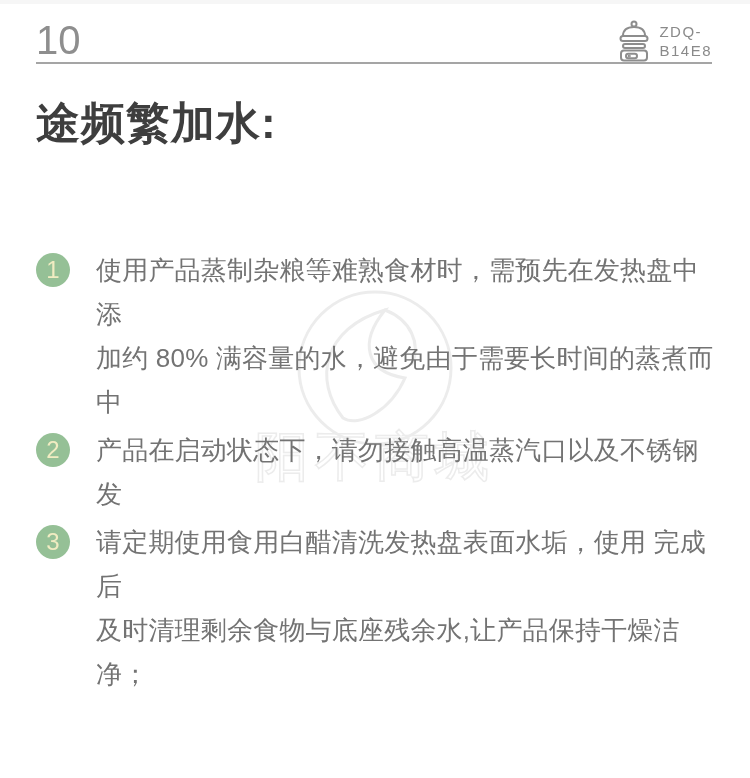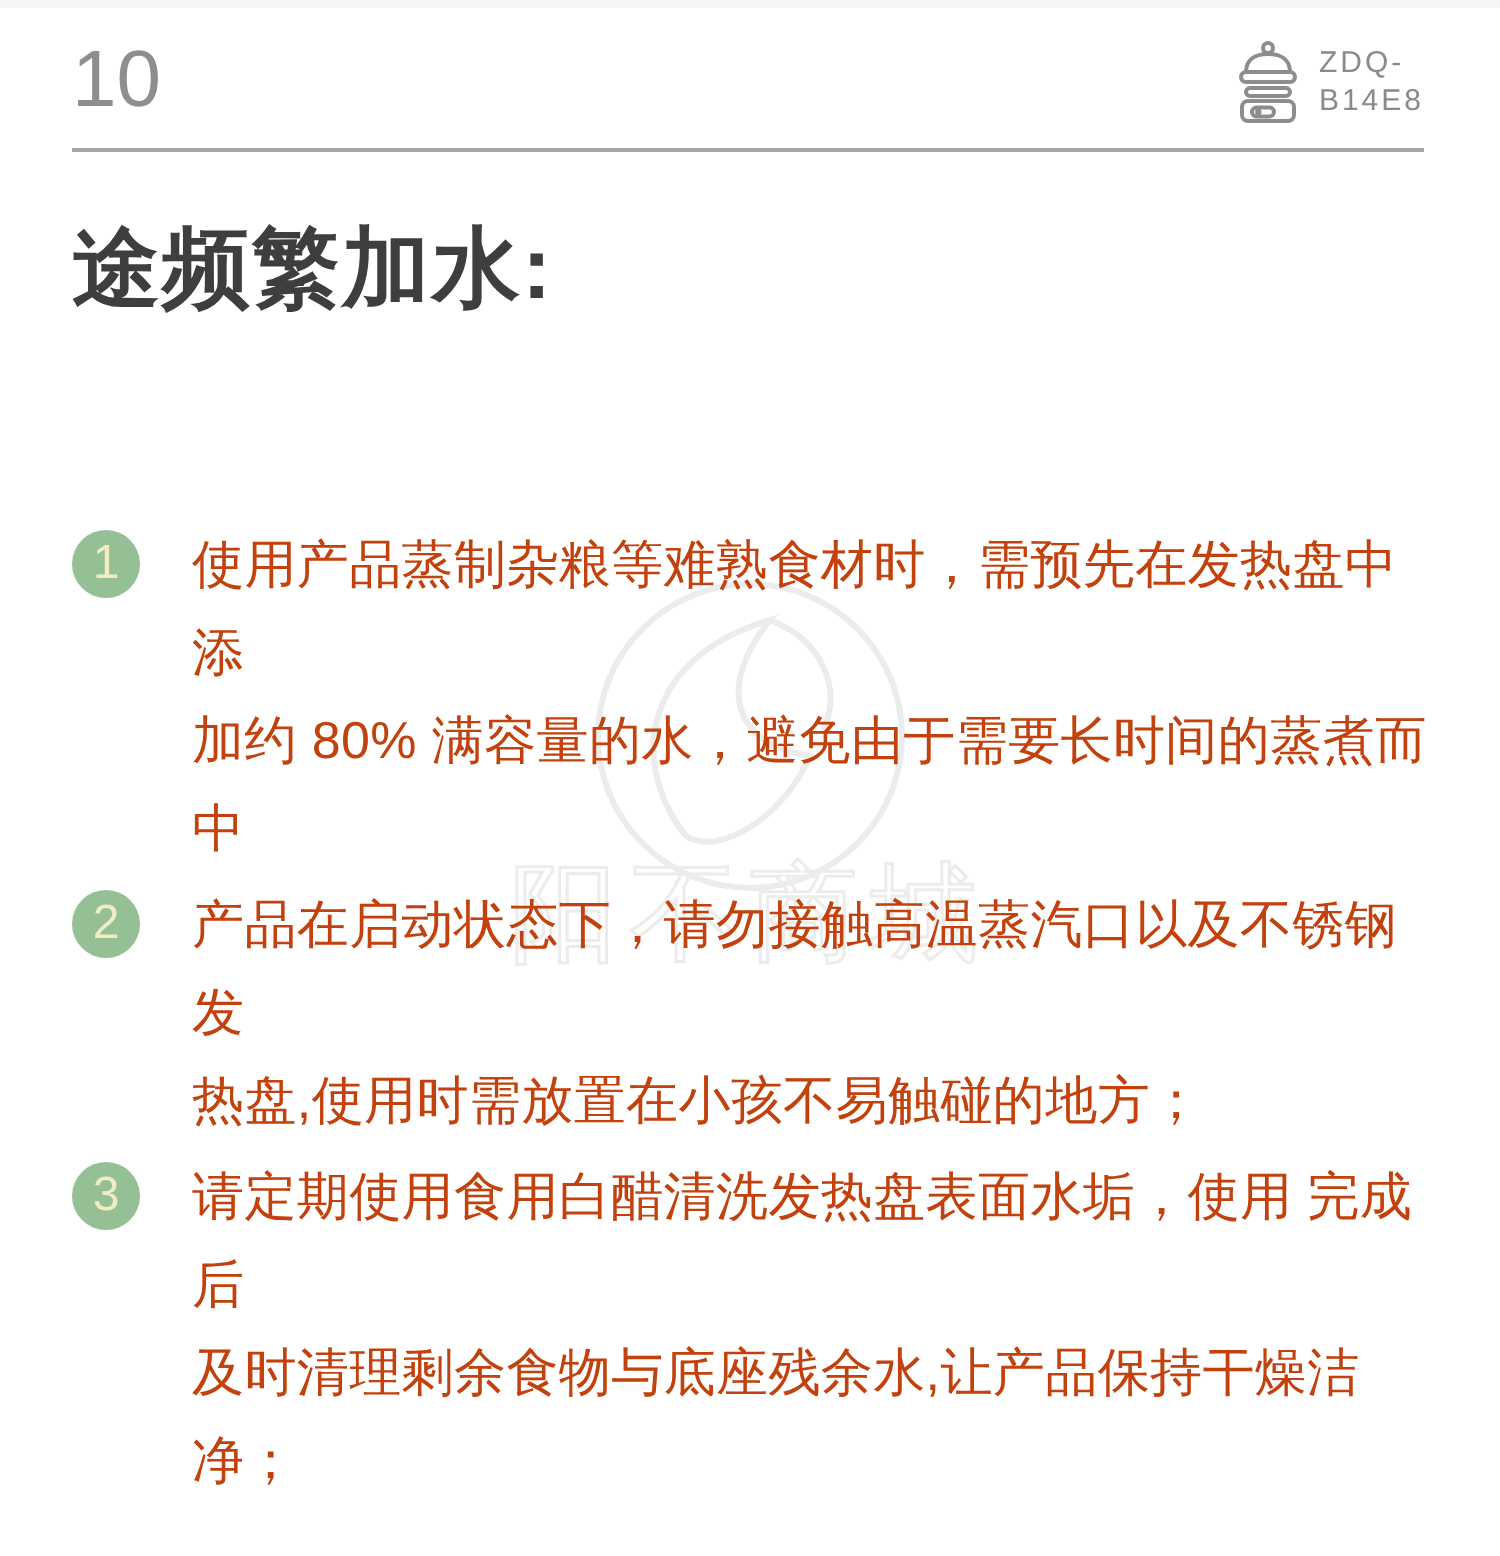--- a/index.html
+++ b/index.html
@@ -12,41 +12,41 @@
     color:#5e5e5e;
   }
   .top-strip { position:absolute; top:0; left:0; right:0; height:4px; background:#f6f6f6; }
 
   .watermark { position:absolute; left:225px; top:240px; z-index:0; pointer-events:none; }
 
   .content { position:relative; z-index:1; }
 
   .header {
     display:flex; justify-content:space-between; align-items:flex-start;
-    margin:20px 38px 0 36px; padding-bottom:12px;
+    margin:20px 38px 0 36px; 
     border-bottom:2px solid #a5a5a5;
   }
   .page-num { font-size:40px; line-height:40px; color:#8e8e8e; }
   .model { display:flex; align-items:flex-start; gap:8px; }
   .model-text { font-size:15px; line-height:19px; color:#8a8a8a; letter-spacing:1.5px; margin-top:2px; }
 
   .title {
     margin:36px 36px 0; font-size:44px; line-height:46px;
     font-weight:bold; color:#3e3e3e; letter-spacing:1px;
   }
 
   .notes { margin:102px 36px 0; }
   .note-item { display:flex; margin-bottom:4px; }
   .badge {
     flex:0 0 34px; width:34px; height:34px; border-radius:50%;
     background:#95c096; color:#f1ecc2;
     font-size:24px; line-height:34px; text-align:center;
     margin-top:5px; margin-right:26px;
   }
-  .note-text { font-size:26px; line-height:44px; color:#c2410c; letter-spacing:0.2px; }
+  .note-text { font-size:26px; line-height:44px; color:#737373; letter-spacing:0.2px; }
 </style>
 </head>
 <body>
 
 <div class="top-strip"></div>
 
 <svg class="watermark" width="300" height="300" viewBox="0 0 300 300">
   <g fill="none" stroke="#ececec" stroke-width="3" stroke-linecap="round">
     <circle cx="150" cy="128" r="76"></circle>
     <path d="M 118 178 C 88 140 98 88 160 70 C 134 102 140 132 180 138 C 166 170 134 188 118 178 Z"></path>
@@ -87,21 +87,20 @@
       <div class="note-text">
         <div>使用产品蒸制杂粮等难熟食材时，需预先在发热盘中添</div>
         <div>加约 80% 满容量的水，避免由于需要长时间的蒸煮而中</div>
       </div>
     </div>
 
     <div class="note-item">
       <div class="badge">2</div>
       <div class="note-text">
         <div>产品在启动状态下，请勿接触高温蒸汽口以及不锈钢发</div>
-        <div>热盘,使用时需放置在小孩不易触碰的地方；</div>
       </div>
     </div>
 
     <div class="note-item">
       <div class="badge">3</div>
       <div class="note-text">
         <div>请定期使用食用白醋清洗发热盘表面水垢，使用 完成后</div>
         <div>及时清理剩余食物与底座残余水,让产品保持干燥洁净；</div>
       </div>
     </div>

